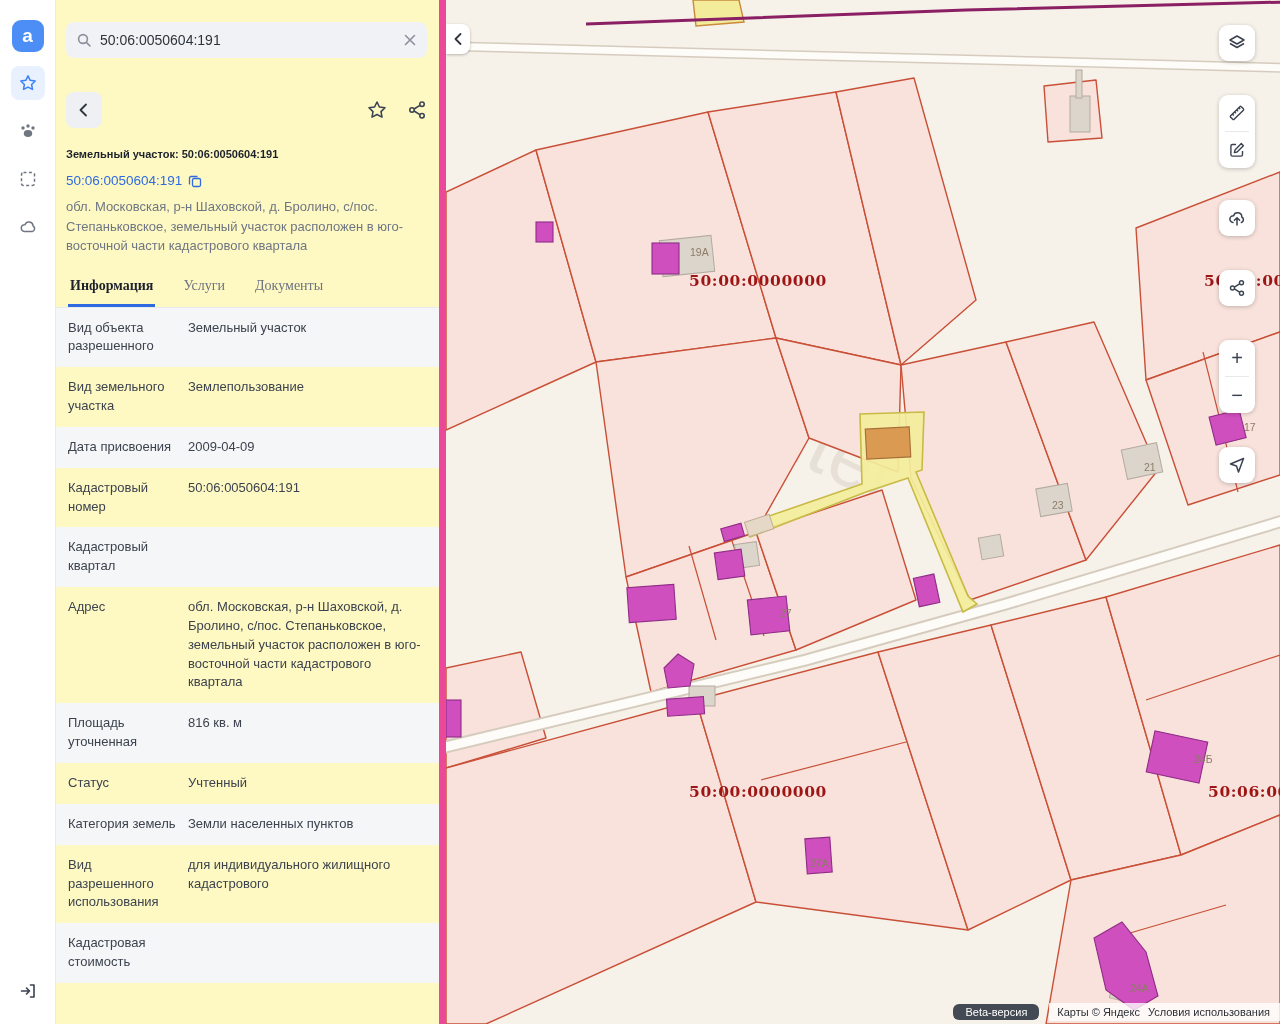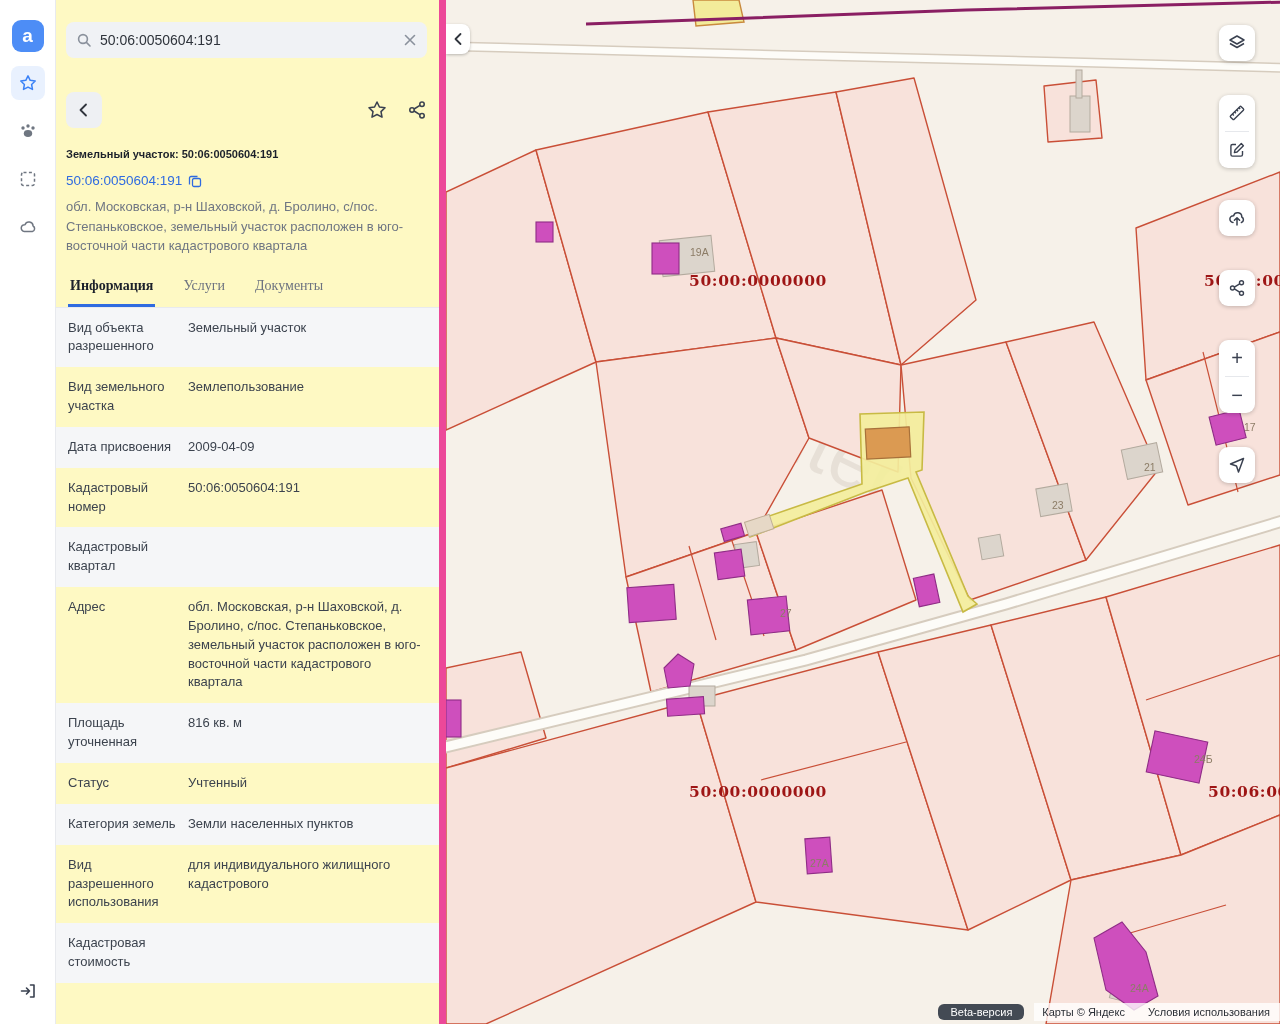--- a/index.html
+++ b/index.html
@@ -48,21 +48,21 @@
   .ctrl-col { position:absolute; right:25px; top:0; width:36px; z-index:5; }
   .map-btn { position:absolute; right:0; width:36px; height:36px; background:#fff; border-radius:9px;
              box-shadow:0 1px 4px rgba(0,0,0,.22); display:grid; place-items:center; cursor:pointer; }
   .map-group { position:absolute; right:0; width:36px; background:#fff; border-radius:9px;
                box-shadow:0 1px 4px rgba(0,0,0,.22); overflow:hidden; }
   .map-group .gbtn { width:36px; height:36px; display:grid; place-items:center; cursor:pointer; }
   .map-group .gdiv { height:1px; background:#e6e8ec; margin:0 6px; }
   .zoom-glyph { font-size:20px; color:#3a4150; line-height:1; }
   .attribution { position:absolute; right:0; bottom:3px; display:flex; align-items:center; z-index:5; font-size:11px; }
   .beta-badge { background:#434a54; color:#fff; padding:2px 12px; border-radius:6px; margin-right:10px; }
-  .attr-strip { background:rgba(255,255,255,.78); padding:3px 10px 3px 8px; display:flex; gap:23px; color:#2b2f36; }
+  .attr-strip { background:rgba(255,255,255,.78); padding:3px 10px 3px 8px; display:flex; gap:8px; color:#2b2f36; }
   .attr-strip span { cursor:pointer; }
 </style>
 </head>
 <body>
 
 <div class="app">
 
   <div class="rail">
     <div class="logo">a</div>
 

